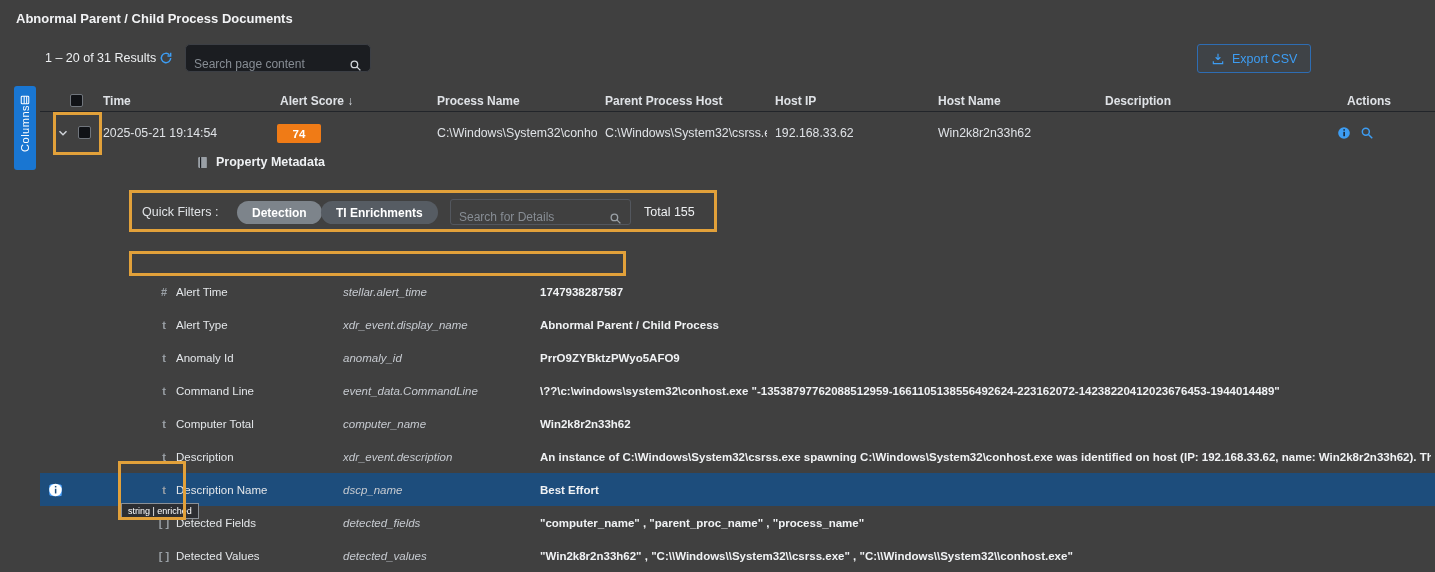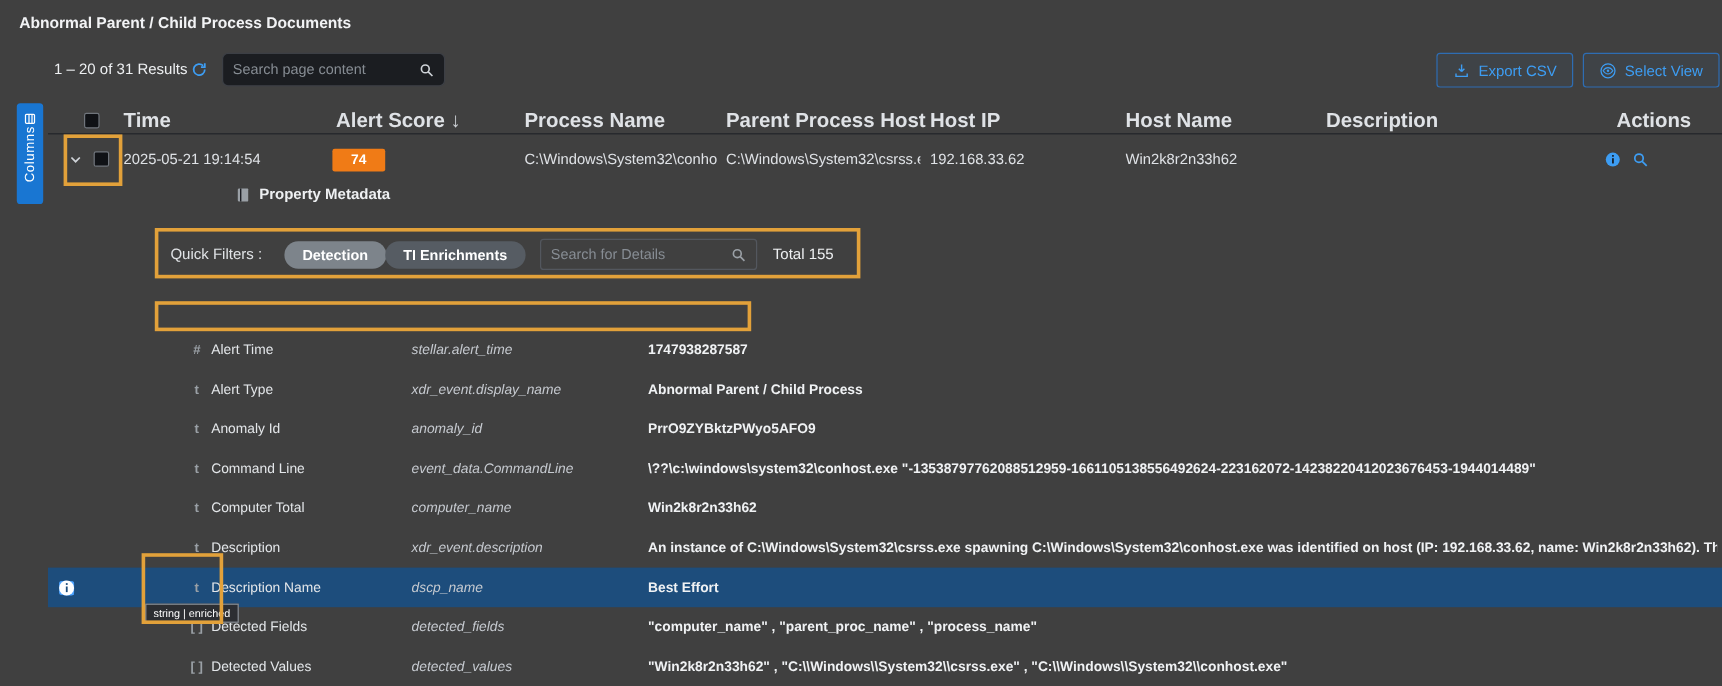--- a/index.html
+++ b/index.html
@@ -4,38 +4,38 @@
 <style>
   *{box-sizing:border-box;margin:0;padding:0}
   html,body{background:#0b0c0f}
   body{font-family:"Liberation Sans",sans-serif}
   .app{position:relative;width:1435px;height:572px;background:#404040;overflow:hidden;color:#e6e8eb}
 
   .page-title{position:absolute;left:16px;top:11px;font-size:13px;font-weight:bold;color:#f2f3f5}
 
   .results{position:absolute;left:45px;top:51px;font-size:12.5px;color:#eef0f2}
   .refresh{position:absolute;left:159px;top:51px;width:14px;height:14px;color:#3d9df3;cursor:pointer}
-  .searchbox{position:absolute;left:185px;top:44px;width:186px;height:28px;background:#1b1d21;border:1px solid #3c3f45;border-radius:5px;display:flex;align-items:center;padding:0 8px;gap:6px}
+  .searchbox{position:absolute;left:185px;top:44px;width:186px;height:28px;background:#1b1d21;border:1px solid #3c3f45;border-radius:5px;display:flex;align-items:flex-end;padding:0 8px;gap:6px}
   .searchbox input{flex:1;background:transparent;border:none;outline:none;color:#d7dadd;font-size:12px;min-width:0}
   .searchbox input::placeholder{color:#878d94}
   .mag{width:13px;height:13px;color:#cfd3d8;flex:0 0 auto}
 
   .btn{position:absolute;top:44px;height:29px;border:1px solid #2e6db3;border-radius:3px;color:#3d9df3;font-size:12.5px;display:flex;align-items:center;gap:7px;padding:0 13px;background:rgba(61,157,243,0.04);cursor:pointer;white-space:nowrap}
   .btn .bicon{width:14px;height:14px}
   .btn.export{left:1197px}
   .btn.selview{left:1319px}
 
   .columns-tab{position:absolute;left:14px;top:86px;width:22px;height:84px;background:#1976d2;border-radius:3px;display:flex;flex-direction:column;align-items:center;padding-top:5px;gap:4px;cursor:pointer}
   .columns-tab .gicon{width:10px;height:10px;color:#fff}
   .vtext{writing-mode:vertical-rl;transform:rotate(180deg);font-size:11px;color:#fff;letter-spacing:.5px}
 
   .checkbox{position:absolute;width:13px;height:13px;border:1px solid #70757c;border-radius:2px;background:#101216;display:inline-block}
 
   .main-header{position:absolute;left:40px;right:0;top:90px;height:22px;border-bottom:1px solid #22252a}
-  .mh-label{position:absolute;top:0;line-height:22px;font-size:17px;font-weight:bold;color:#dfe2e6;white-space:nowrap}
+  .mh-label{position:absolute;top:0;line-height:22px;font-size:12px;font-weight:bold;color:#dfe2e6;white-space:nowrap}
   .sort-arrow{color:#cfd3d8;font-weight:bold}
 
   .main-row{position:absolute;left:0;right:0;top:115px;height:36px}
   .main-row .cell{position:absolute;top:0;line-height:36px;font-size:12.3px;color:#dfe2e6;white-space:nowrap;overflow:hidden}
   .chev{position:absolute;left:56px;top:11px;width:14px;height:14px;color:#cfd3d8;cursor:pointer}
   .badge{position:absolute;left:277px;top:9px;width:44px;height:19px;background:#f07b16;border-radius:2px;color:#fff;font-size:11.5px;font-weight:bold;display:flex;align-items:center;justify-content:center}
   .act-icon{position:absolute;top:11px;width:14px;height:14px;color:#3d9df3;cursor:pointer}
 
   .section-title{position:absolute;left:196px;top:155px;display:flex;align-items:center;gap:7px;font-size:12.5px;font-weight:bold;color:#eef0f2}
   .section-title .sicon{width:13px;height:13px;color:#9aa0a6}
@@ -101,30 +101,20 @@
   <div class="btn export">
     <span class="bicon">
       <svg viewBox="0 0 24 24" width="14" height="14">
           <path d="M12 3v10m0 0l-4-4m4 4l4-4" fill="none" stroke="currentColor" stroke-width="2"></path>
           <path d="M4 16v4h16v-4" fill="none" stroke="currentColor" stroke-width="2"></path>
         </svg>
     </span>
     <span>Export CSV</span>
   </div>
 
-  <div class="btn selview">
-    <span class="bicon">
-      <svg viewBox="0 0 24 24" width="14" height="14">
-          <circle cx="12" cy="12" r="10" fill="none" stroke="currentColor" stroke-width="1.8"></circle>
-          <path d="M5 12s3-4.5 7-4.5S19 12 19 12s-3 4.5-7 4.5S5 12 5 12z" fill="none" stroke="currentColor" stroke-width="1.6"></path>
-          <circle cx="12" cy="12" r="1.8" fill="currentColor"></circle>
-        </svg>
-    </span>
-    <span>Select View</span>
-  </div>
 
   <div class="columns-tab">
     <span class="gicon">
       <svg viewBox="0 0 24 24" width="10" height="10">
           <rect x="3" y="3" width="18" height="18" rx="2" fill="none" stroke="currentColor" stroke-width="2.5"></rect>
           <line x1="10" y1="3" x2="10" y2="21" stroke="currentColor" stroke-width="2.5"></line>
           <line x1="16" y1="3" x2="16" y2="21" stroke="currentColor" stroke-width="2.5"></line>
         </svg>
     </span>
     <span class="vtext">Columns</span>

